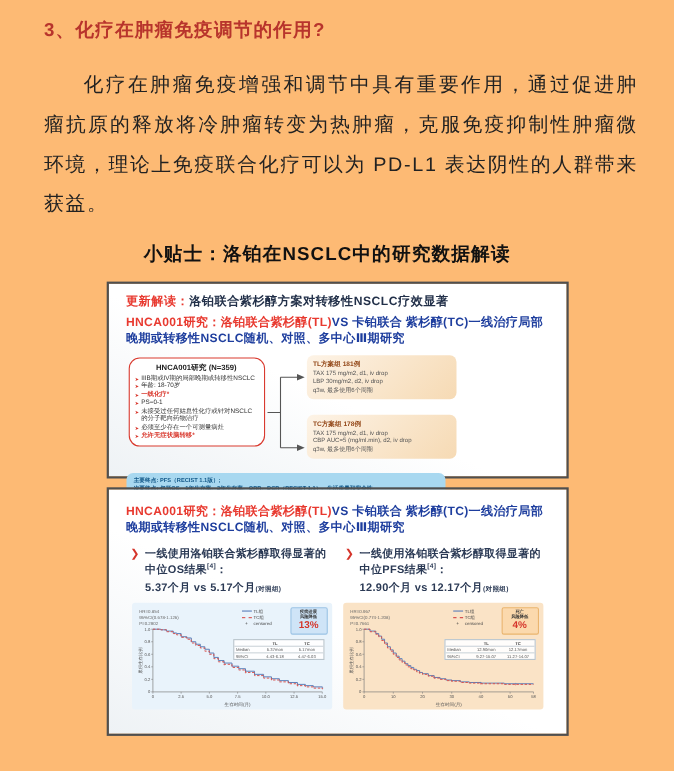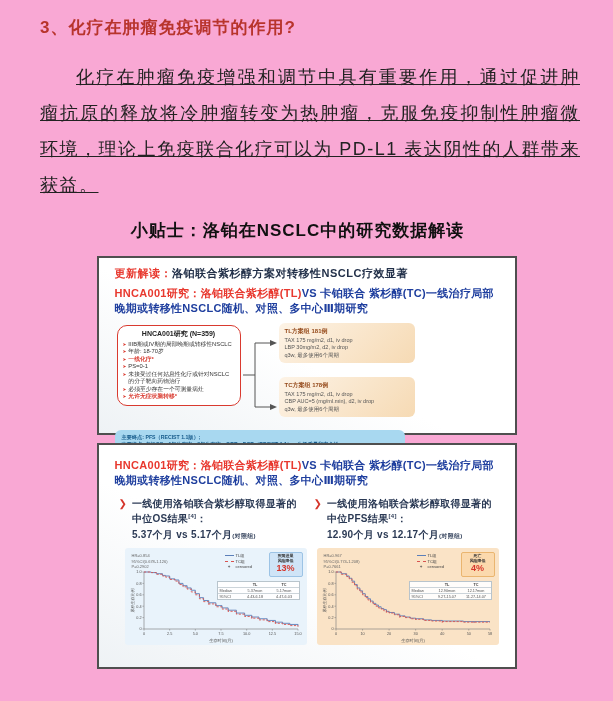--- a/index.html
+++ b/index.html
@@ -1,20 +1,20 @@
 <!DOCTYPE html>
 <html><head>
 <meta charset="utf-8">
 <style>
   html,body{margin:0;padding:0;background:#ffffff;}
   body{font-family:"Liberation Sans","DejaVu Sans",sans-serif;color:#222;}
-  .page{position:relative;width:613px;height:701px;background:#f9a8d4;overflow:hidden;}
+  .page{position:relative;width:613px;height:701px;background:#fdba74;overflow:hidden;}
 
   .sec-title{margin:16px 36px 0 40px;font-size:17px;font-weight:bold;color:#b8342c;letter-spacing:1px;}
-  .para{margin:20px 33px 0 40px;font-size:18px;line-height:36px;text-align:justify;text-indent:2em;color:#222;letter-spacing:1.5px;text-decoration:underline;}
+  .para{margin:20px 33px 0 40px;font-size:18px;line-height:36px;text-align:justify;text-indent:2em;color:#222;letter-spacing:1.5px;}
   .tip-title{margin:16px 18px 0 0;text-align:center;font-size:17px;font-weight:bold;color:#111;letter-spacing:1px;}
 
   .slide{position:relative;width:420px;margin:14px auto 0;border:2px solid #4f4f4f;box-sizing:border-box;
          background:linear-gradient(205deg,#ffffff 55%,#eef2f5 100%);padding:8px 16px 4px 16px;}
   .slide2{height:226px;margin-top:8px;}
   .slide1{height:179px;}
 
   .update-line{font-size:11px;font-weight:bold;letter-spacing:.5px;}
   .update-label{color:#e8392f;}
   .update-text{color:#223049;}
@@ -41,21 +41,21 @@
   .ep-main{font-size:5.2px;font-weight:bold;color:#155a8a;line-height:1.4;}
   .fnote{font-size:3.9px;color:#3a6b8f;line-height:1.4;}
   .citation{margin-top:5px;text-align:center;font-size:4.6px;color:#555;letter-spacing:.2px;}
 
   .bullets-row{display:flex;gap:14px;margin-top:8px;padding:0 4px;}
   .bullet{flex:1;display:flex;}
   .chev{color:#d5352b;font-weight:bold;font-size:10px;margin-right:5px;line-height:1.6;}
   .bullet-body{font-size:10px;font-weight:bold;color:#2b3a55;line-height:1.55;letter-spacing:.3px;}
   .bullet-suffix{font-size:6px;font-weight:bold;}
 
-  .panels-row{display:flex;justify-content:flex-end;gap:10px;margin-top:6px;}
+  .panels-row{display:flex;justify-content:center;gap:10px;margin-top:6px;}
   .panel{position:relative;width:182px;height:97px;border-radius:3px;}
   .chart-stats{position:absolute;left:7px;top:5px;font-size:4px;color:#666;line-height:1.35;}
   .chart-legend{position:absolute;left:100px;top:5px;font-size:4px;color:#444;}
   .leg-row{display:flex;align-items:center;line-height:1.35;}
   .leg-sample{display:inline-block;width:9px;margin-right:2px;}
   .leg-sample.solid{border-top:1px solid #5b7fb9;height:0;}
   .leg-sample.dashed{border-top:1px dashed #d9534f;height:0;}
   .leg-sample.plus{width:9px;text-align:center;color:#333;font-size:4.5px;}
   .risk-badge{position:absolute;right:4px;top:4px;width:32px;border:1px solid;border-radius:2px;
               text-align:center;padding:1px 0 2px 0;}

